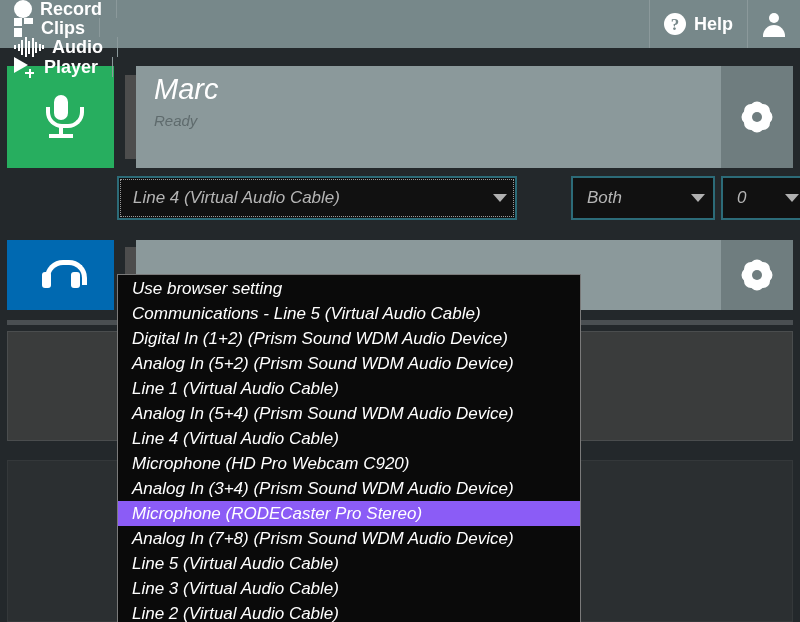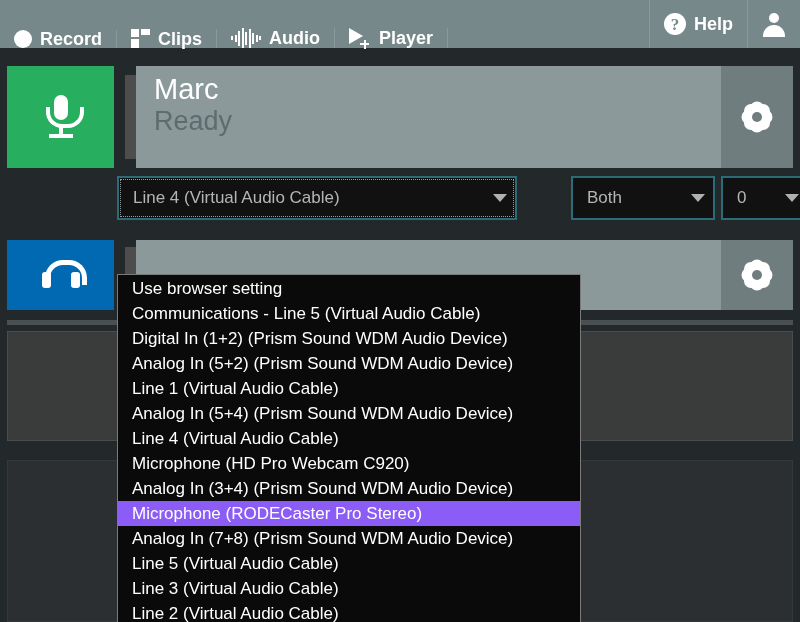--- a/index.html
+++ b/index.html
@@ -25,21 +25,21 @@
   
   .topbar {
     position: absolute;
     left: 0; top: 0;
     width: 800px; height: 48px;
     background: #77888a;
     display: flex;
     align-items: stretch;
     z-index: 5;
   }
-  .nav-left { display: flex; align-items: flex-end; }
+  .nav-left { display: flex; align-items: flex-start; flex-direction: column; }
   .nav-right { margin-left: auto; display: flex; align-items: stretch; }
   .navitem {
     display: flex;
     align-items: center;
     gap: 8px;
     padding: 0 14px;
     color: #ffffff;
     font-size: 18px;
     font-weight: bold;
     border-right: 1px solid #8b999b;
@@ -94,20 +94,21 @@
   .ico-user { position: relative; width: 24px; height: 24px; }
   .ico-user .head { position:absolute; left:7px; top:1px; width:10px; height:10px; border-radius:50%; background:#fff; }
   .ico-user .body { position:absolute; left:1px; top:13px; width:22px; height:12px; border-radius: 11px 11px 0 0; background:#fff; }
 
   
   .content {
     position: absolute;
     left: 0; top: 48px;
     width: 800px; height: 574px;
     background: #23282b;
+    font-style: italic;
   }
 
   
   .strip {
     position: absolute;
     left: 7px;
     width: 786px;
     display: flex;
     align-items: stretch;
   }
@@ -139,21 +140,21 @@
   .strip.mic .namebox { background: #8b999b; }
   .strip.hp .namebox  { background: #8b999b; }
   .name {
     color: #ffffff;
     font-size: 29px;
     line-height: 36px;
     font-weight: normal;
   }
   .status {
     color: #5f6b6d;
-    font-size: 27px;
+    font-size: 15px;
     line-height: 28px;
   }
   .gearbox {
     width: 72px;
     background: #6f7d7f;
     display: flex; align-items: center; justify-content: center;
     border-left: 1px solid #8b999b;
     cursor: pointer;
   }
 

